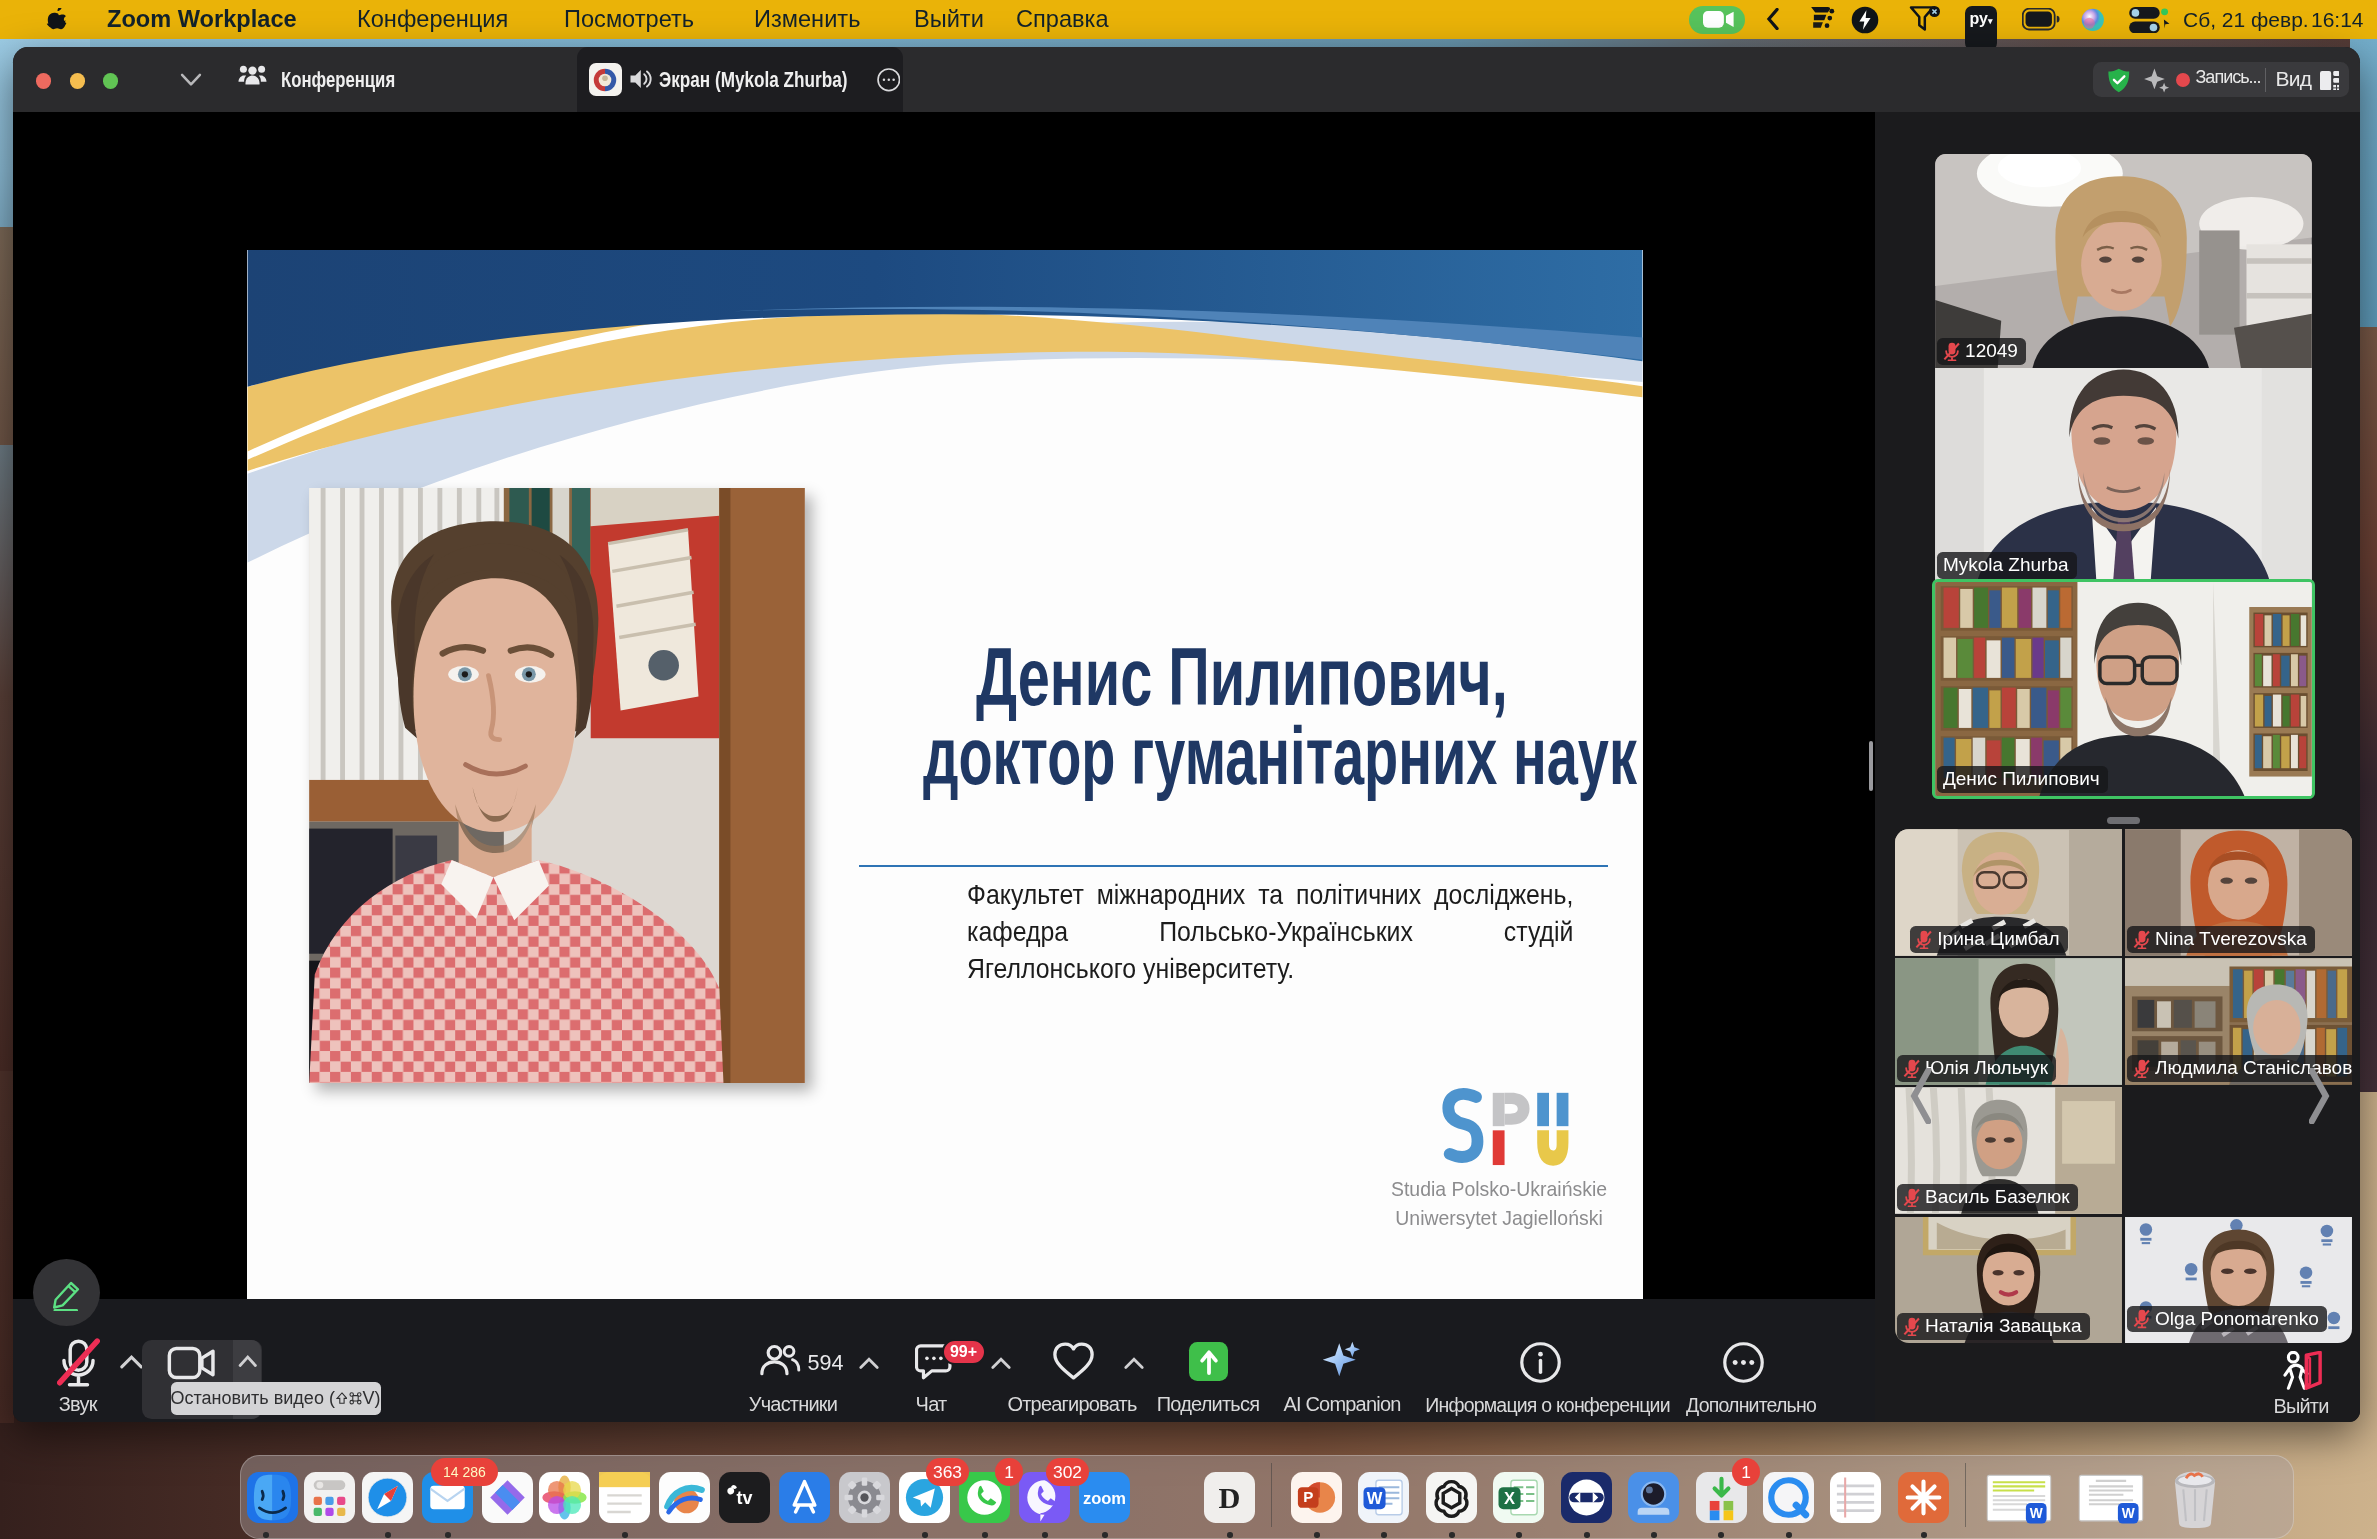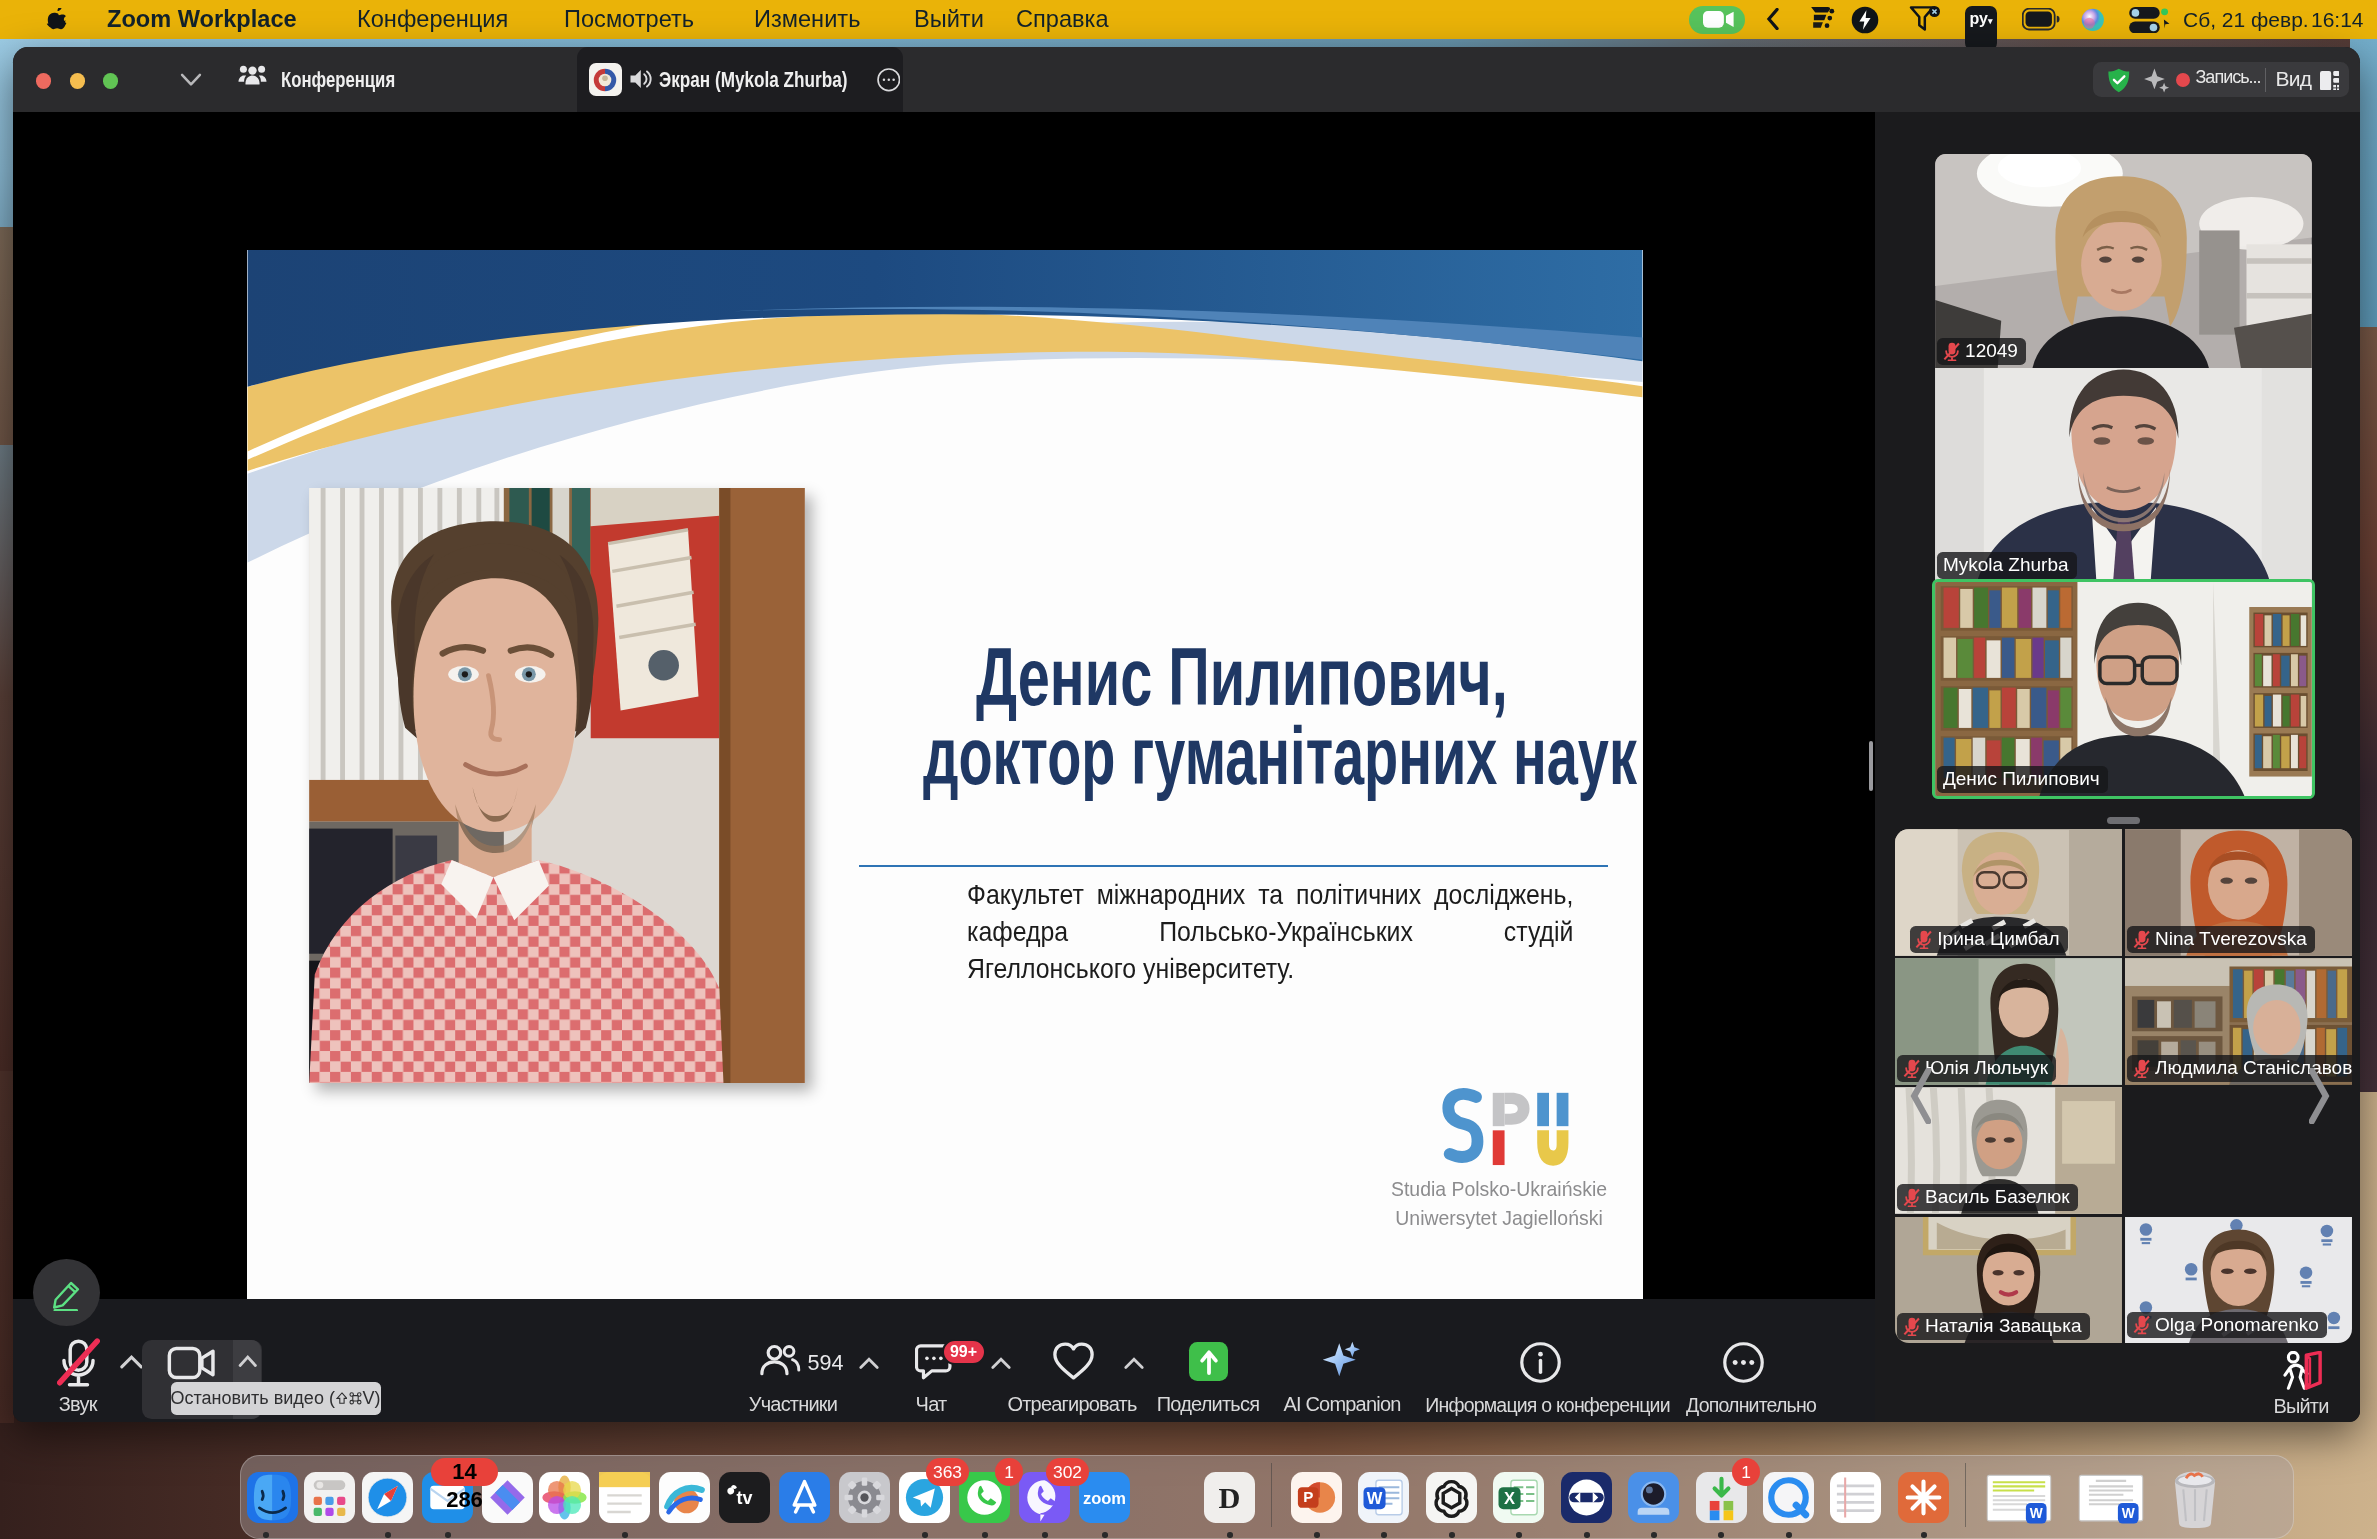--- a/index.html
+++ b/index.html
@@ -712,21 +712,21 @@
               <rect x="292" y="157" width="16" height="4"></rect>
         </g>
         <path d="M112 80 C108 36 132 18 163 18 C196 18 218 40 214 86 C212 120 204 145 198 155 L128 155 C122 145 115 118 112 80 Z" fill="#5e4632"></path>
         <ellipse cx="163" cy="82" rx="40" ry="46" fill="#d8aa90"></ellipse>
         <path d="M122 62 C128 42 143 34 163 34 C184 34 199 44 204 64 C196 51 183 46 163 46 C145 46 130 51 122 62 Z" fill="#4e3826"></path>
         <ellipse cx="147" cy="78" rx="9" ry="4" fill="#4a342c"></ellipse>
         <ellipse cx="180" cy="78" rx="9" ry="4" fill="#4a342c"></ellipse>
         <path d="M92 181 C102 146 130 132 163 132 C198 132 224 148 234 181 Z" fill="#6e6a70"></path>
         <path d="M110 160 l14 -10 M140 170 l16 -11 M175 168 l15 -10 M205 160 l13 -9" stroke="#bab6bc" stroke-width="6" fill="none"></path>
       </svg>
-      <div class="vlabel" style="left:2.8px;bottom:5px;"><svg class="mic" width="18" height="19.5" viewBox="0 0 26 28">
+      <div class="vlabel" style="left:2.8px;bottom:11px;"><svg class="mic" width="18" height="19.5" viewBox="0 0 26 28">
               <path d="M13 1 a5 5 0 0 1 5 5 v7 a5 5 0 0 1 -10 0 v-7 a5 5 0 0 1 5-5z" fill="#e5484d"></path>
               <path d="M4.5 13 a8.5 8.5 0 0 0 17 0 M13 21.5 V26 M8 26.5 h10" stroke="#e5484d" stroke-width="2.6" fill="none" stroke-linecap="round"></path>
               <line x1="2" y1="25" x2="23" y2="2" stroke="#e5484d" stroke-width="3"></line>
             </svg>Olga Ponomarenko</div>
     </div>
 
     <svg class="abs" style="left:35px;top:956px" width="21" height="56" viewBox="0 0 30 80">
           <path d="M26 4 L6 40 L26 76" stroke="#8f8f92" stroke-width="9" fill="none" stroke-linecap="round"></path>
         </svg>
     <svg class="abs" style="left:434px;top:956px" width="21" height="56" viewBox="0 0 30 80">
@@ -959,20 +959,20 @@
 <div class="abs" style="left:1381px;top:1532px;width:5.6px;height:5.6px;border-radius:50%;background:#2a2a2a;"></div>
 <div class="abs" style="left:1449px;top:1532px;width:5.6px;height:5.6px;border-radius:50%;background:#2a2a2a;"></div>
 <div class="abs" style="left:1516px;top:1532px;width:5.6px;height:5.6px;border-radius:50%;background:#2a2a2a;"></div>
 <div class="abs" style="left:1584px;top:1532px;width:5.6px;height:5.6px;border-radius:50%;background:#2a2a2a;"></div>
 <div class="abs" style="left:1651px;top:1532px;width:5.6px;height:5.6px;border-radius:50%;background:#2a2a2a;"></div>
 <div class="abs" style="left:1718px;top:1532px;width:5.6px;height:5.6px;border-radius:50%;background:#2a2a2a;"></div>
 <div class="abs" style="left:1786px;top:1532px;width:5.6px;height:5.6px;border-radius:50%;background:#2a2a2a;"></div>
 <div class="abs" style="left:1921px;top:1532px;width:5.6px;height:5.6px;border-radius:50%;background:#2a2a2a;"></div>
 </g>
 
-<div class="abs" style="left:431px;top:1458px;width:67px;height:28px;border-radius:14px;background:#e8413a;color:#000000;font-size:22px;text-align:center;line-height:28px;font-weight:bold;">14 286</div>
+<div class="abs" style="left:431px;top:1458px;width:67px;height:28px;border-radius:14px;background:#e8413a;color:#fef9c3;font-size:14px;text-align:center;line-height:28px;">14 286</div>
 <div class="abs" style="left:926px;top:1458px;width:43px;height:28px;border-radius:14px;background:#e8413a;color:#fff;font-size:17.4px;text-align:center;line-height:28px;">363</div>
 <div class="abs" style="left:995px;top:1458px;width:28px;height:28px;border-radius:14px;background:#e8413a;color:#fff;font-size:17.4px;text-align:center;line-height:28px;">1</div>
 <div class="abs" style="left:1046px;top:1458px;width:43px;height:28px;border-radius:14px;background:#e8413a;color:#fff;font-size:17.4px;text-align:center;line-height:28px;">302</div>
 <div class="abs" style="left:1732px;top:1458px;width:28px;height:28px;border-radius:14px;background:#e8413a;color:#fff;font-size:17.4px;text-align:center;line-height:28px;">1</div>
 
 </div>
 
 
 </body></html>

